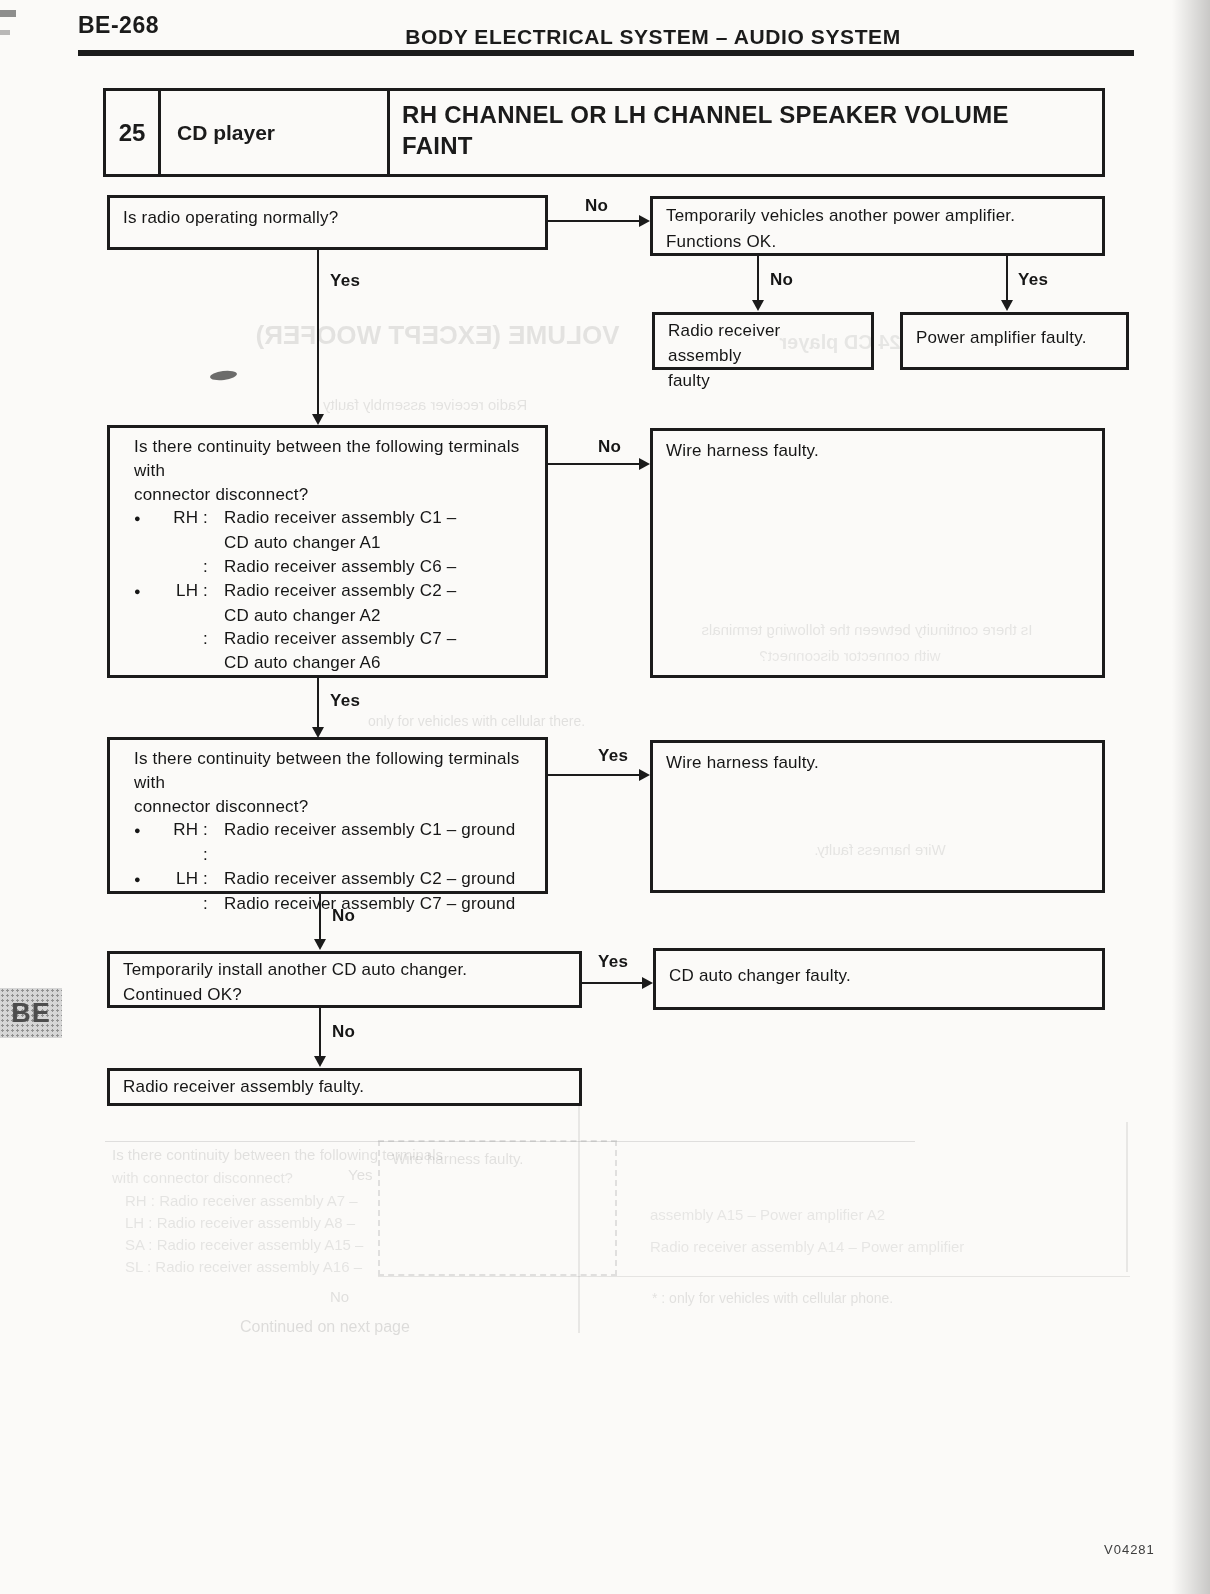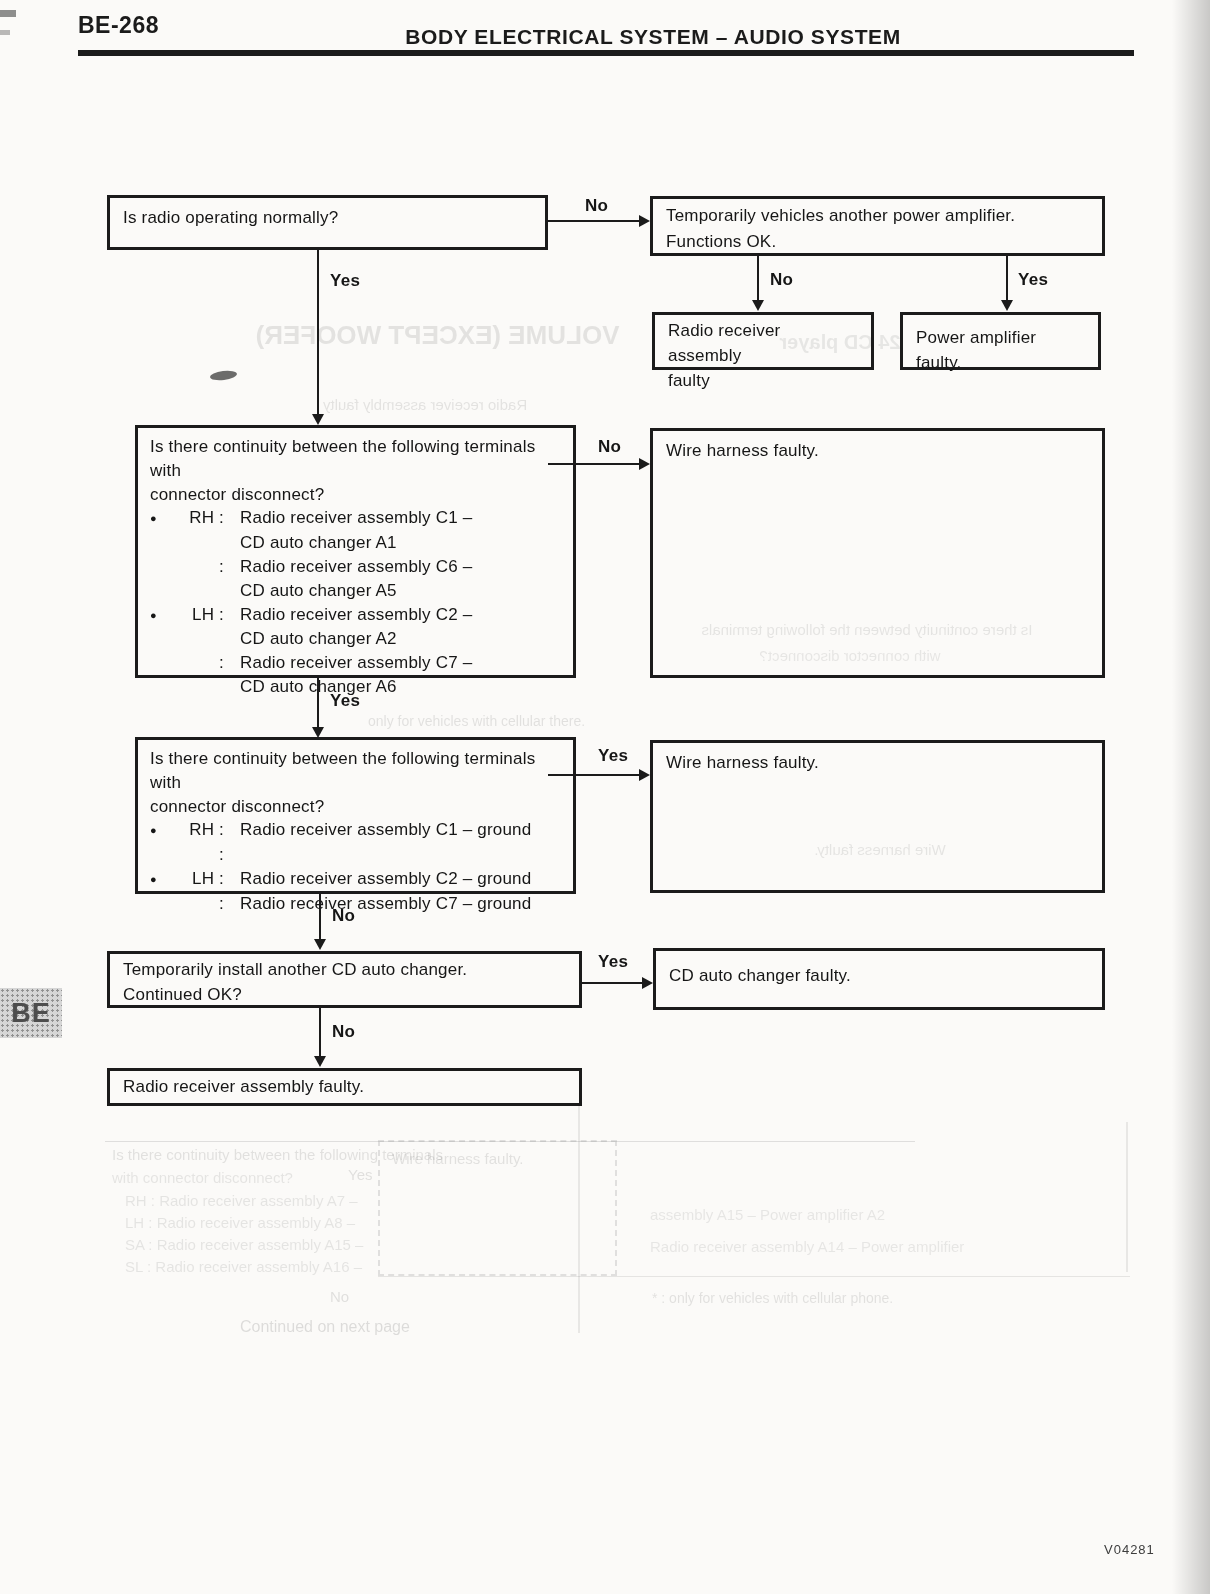--- a/index.html
+++ b/index.html
@@ -12,21 +12,21 @@
   .hdrrule  { position:absolute; left:78px; top:50px; width:1056px; height:6px; background:#1c1c1c; }
 
   
   .tblock { position:absolute; left:103px; top:88px; width:1002px; height:89px; border:3px solid #1b1b1b; display:flex; }
   .tcell1 { width:55px; border-right:3px solid #1b1b1b; display:flex; align-items:center; justify-content:center; font-size:24px; font-weight:700; }
   .tcell2 { width:229px; border-right:3px solid #1b1b1b; display:flex; align-items:center; padding-left:16px; font-size:21px; font-weight:700; }
   .tcell3 { flex:1; padding:8px 12px; font-size:24px; font-weight:700; line-height:31px; letter-spacing:.3px; }
 
   
   .box { position:absolute; border:3px solid #1b1b1b; font-size:17px; line-height:25px; padding:7px 13px; letter-spacing:.2px; color:#161616; }
-  .qlist { line-height:23.8px; padding:7px 12px;margin-left:28px; }
+  .qlist { line-height:23.8px; padding:7px 24px; }
   .qrow { display:flex; }
   .qb { width:24px; font-size:11px; line-height:23.8px; padding-top:1px; }
   .ql { width:50px; text-align:right; white-space:pre; }
   .qt { flex:1; padding-left:16px; }
 
   
   .vline { position:absolute; width:2px; background:#1b1b1b; }
   .hline { position:absolute; height:2px; background:#1b1b1b; }
   .ah-down  { position:absolute; width:0; height:0; border-left:6px solid transparent; border-right:6px solid transparent; border-top:11px solid #1b1b1b; }
   .ah-right { position:absolute; width:0; height:0; border-top:6px solid transparent; border-bottom:6px solid transparent; border-left:11px solid #1b1b1b; }
@@ -109,20 +109,28 @@
   <div class="g g16">assembly A15 – Power amplifier A2</div>
   <div class="g g17">Radio receiver assembly A14 – Power amplifier</div>
   <div class="g g18">No</div>
   <div class="g g19">* : only for vehicles with cellular phone.</div>
   <div class="g g20">Continued on next page</div>
 
   <div class="pagenum">BE-268</div>
   <div class="hdrtitle">BODY ELECTRICAL SYSTEM – AUDIO SYSTEM</div>
   <div class="hdrrule"></div>
 
+  <div class="tblock">
+    <div class="tcell1">25</div>
+    <div class="tcell2">CD player</div>
+    <div class="tcell3">
+      <div>RH CHANNEL OR LH CHANNEL SPEAKER VOLUME</div>
+      <div>FAINT</div>
+    </div>
+  </div>
 
   <div class="box" style="left:107px; top:195px; width:441px; height:55px;">
     <div>Is radio operating normally?</div>
   </div>
   <div class="hline" style="left:548px; top:220px; width:92px;"></div>
   <div class="ah-right" style="left:639px; top:215px;"></div>
   <div class="blabel" style="left:585px; top:196px;">No</div>
 
   <div class="box" style="left:650px; top:196px; width:455px; height:60px; padding-top:4px; line-height:26px;">
     <div>Temporarily vehicles another power amplifier.</div>
@@ -132,21 +140,21 @@
   <div class="ah-down" style="left:752px; top:300px;"></div>
   <div class="blabel" style="left:770px; top:270px;">No</div>
   <div class="vline" style="left:1006px; top:256px; height:44px;"></div>
   <div class="ah-down" style="left:1001px; top:300px;"></div>
   <div class="blabel" style="left:1018px; top:270px;">Yes</div>
 
   <div class="box" style="left:652px; top:312px; width:222px; height:58px; padding-top:3px; line-height:25px;">
     <div>Radio receiver assembly</div>
     <div>faulty</div>
   </div>
-  <div class="box" style="left:900px; top:312px; width:201px; height:58px; padding-top:10px;">
+  <div class="box" style="left:900px; top:312px; width:229px; height:58px; padding-top:10px;">
     <div>Power amplifier faulty.</div>
   </div>
 
   <div class="vline" style="left:317px; top:250px; height:164px;"></div>
   <div class="ah-down" style="left:312px; top:414px;"></div>
   <div class="blabel" style="left:330px; top:271px;">Yes</div>
 
   <div class="box qlist" style="left:107px; top:425px; width:441px; height:253px;">
     <div>Is there continuity between the following terminals with</div>
     <div>connector disconnect?</div>
@@ -158,25 +166,20 @@
         </div>
         <div class="qrow">
           <span class="qb"></span>
           <span class="ql"></span>
           <span class="qt">CD auto changer A1</span>
         </div>
         <div class="qrow">
           <span class="qb"></span>
           <span class="ql">:</span>
           <span class="qt">Radio receiver assembly C6 –</span>
-        </div>
-        <div class="qrow">
-          <span class="qb"></span>
-          <span class="ql"></span>
-          <span class="qt">CD auto changer A5</span>
         </div>
         <div class="qrow">
           <span class="qb">●</span>
           <span class="ql">LH :</span>
           <span class="qt">Radio receiver assembly C2 –</span>
         </div>
         <div class="qrow">
           <span class="qb"></span>
           <span class="ql"></span>
           <span class="qt">CD auto changer A2</span>

